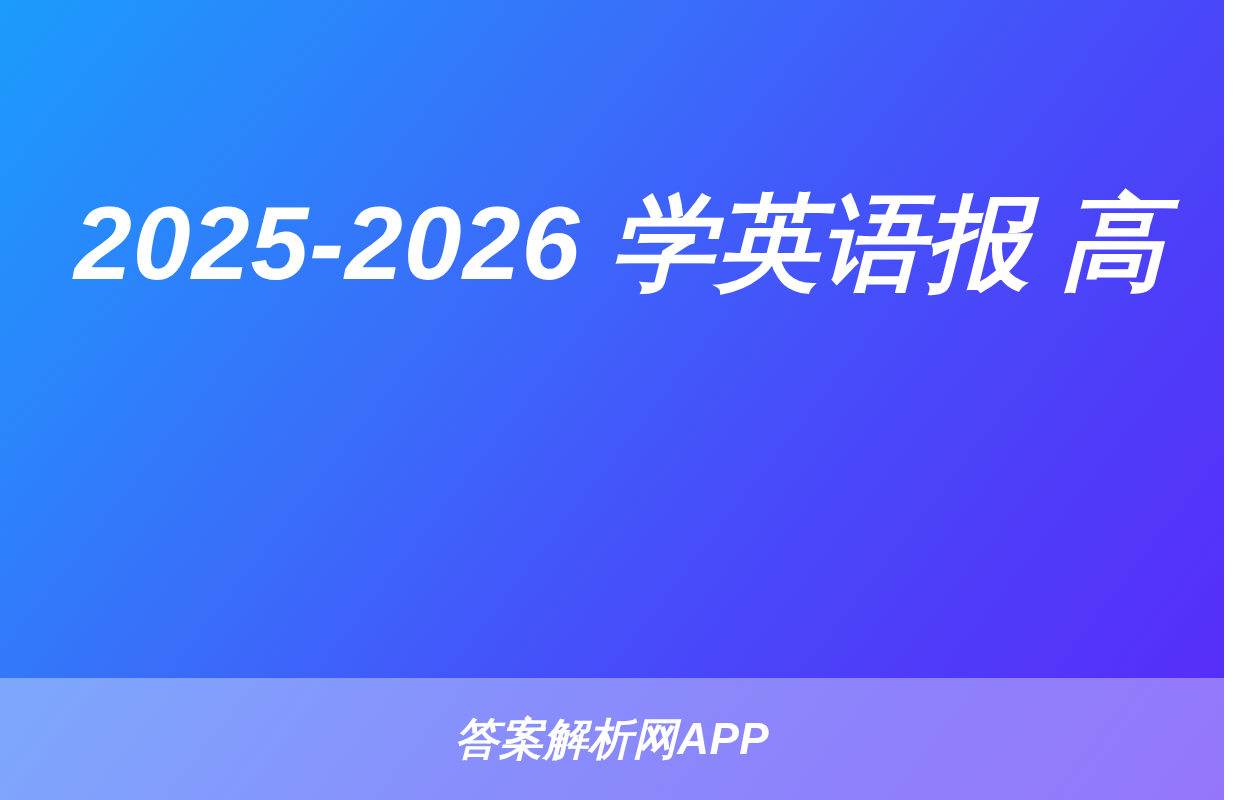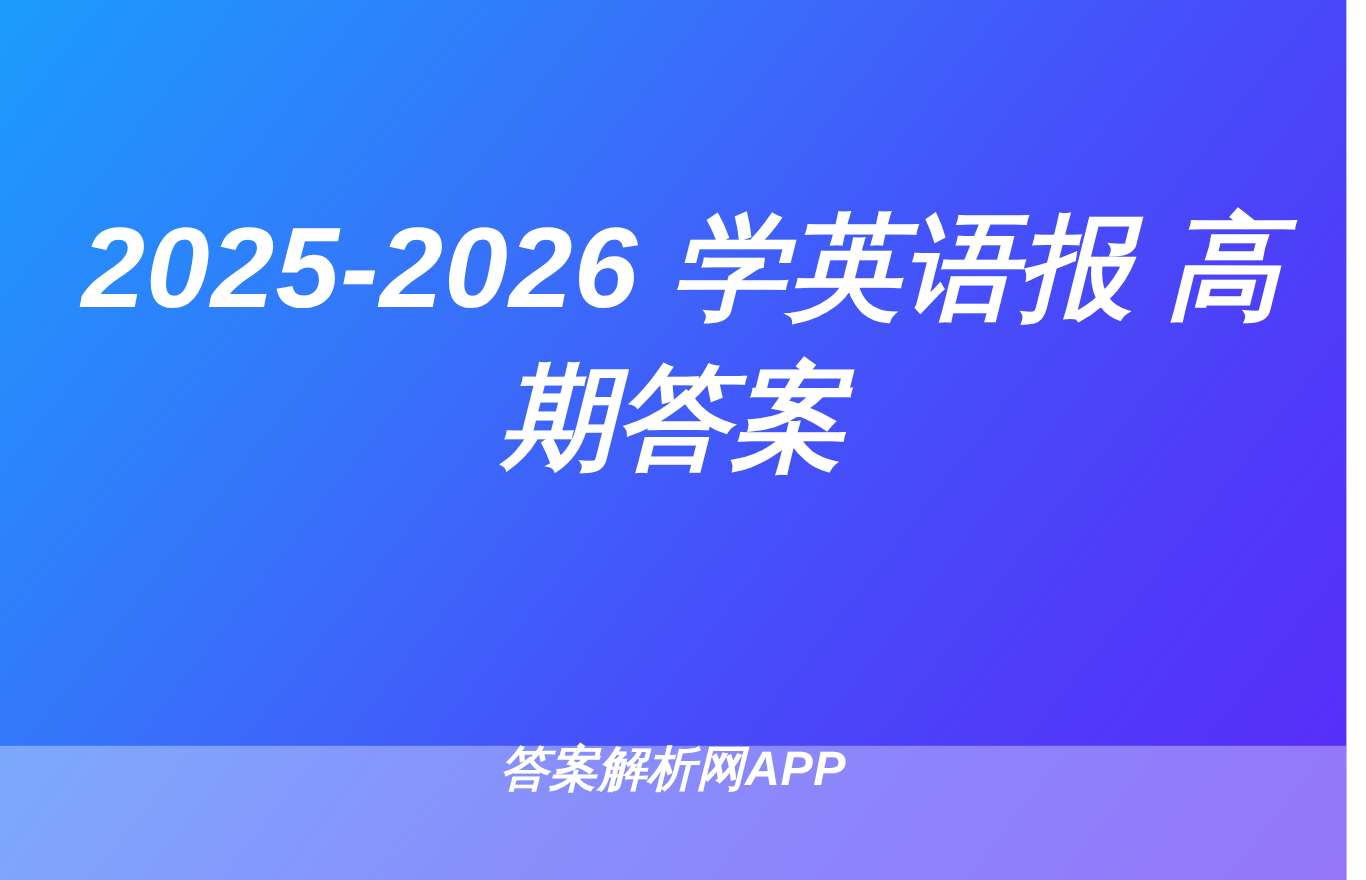--- a/index.html
+++ b/index.html
@@ -57,40 +57,40 @@
 
   
   #footer-band {
     position: absolute;
     left: 0;
     right: 0;
     bottom: 0;
     height: 122px;
     background: rgba(255, 255, 255, 0.36);
     display: flex;
+    align-items: center;
     justify-content: center;
   }
 
   #footer-text {
     color: #ffffff;
     font-size: 44px;
     line-height: 1;
     font-weight: 700;
     font-style: italic;
     letter-spacing: 0.5px;
     white-space: nowrap;
   }
 </style>
 </head>
 <body>
 
 <div id="card">
 
   <div id="title-block">
     <span class="title-line">2025-2026 学英语报 高</span>
-    <span class="title-line">期答案</span>
   </div>
 
   <div id="footer-band">
     <span id="footer-text">答案解析网APP</span>
   </div>
 
 </div>
 
 </body></html>

